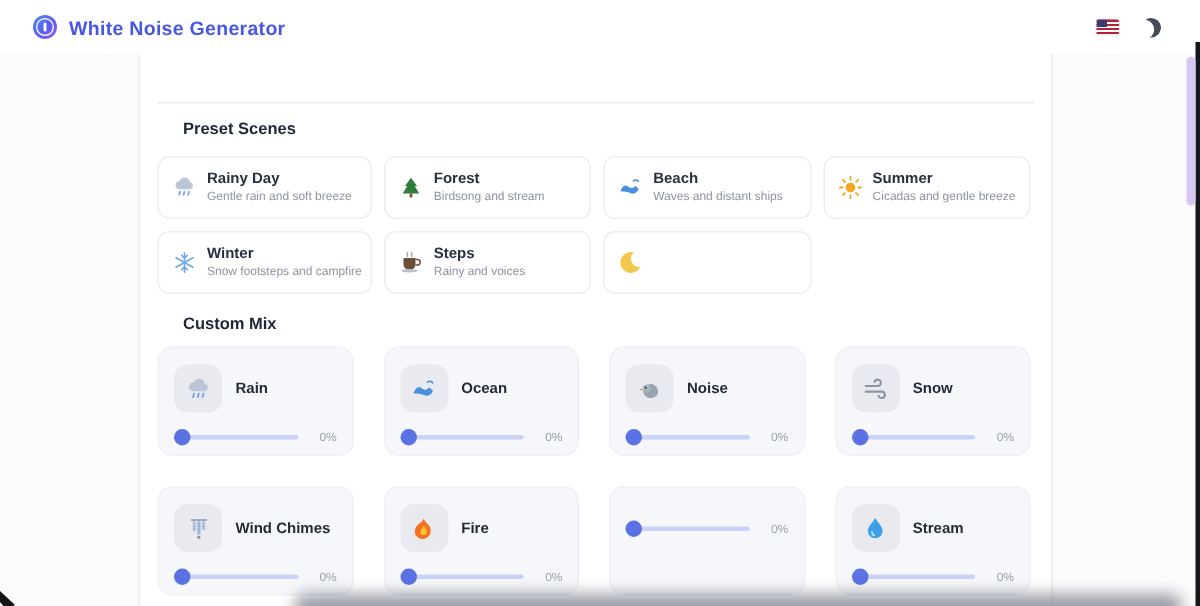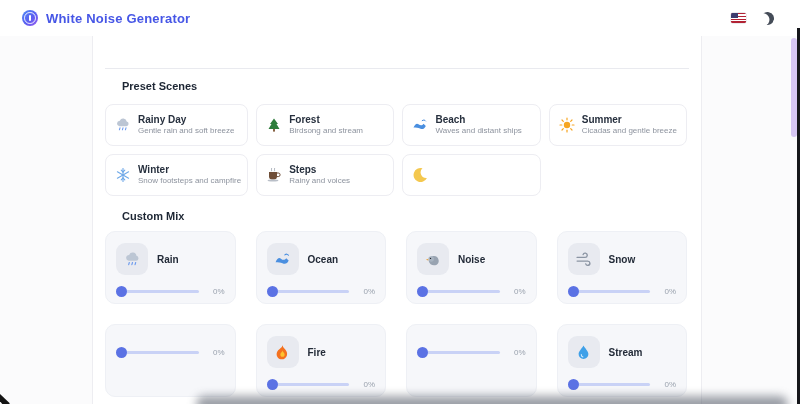--- a/index.html
+++ b/index.html
@@ -276,20 +276,34 @@
         </div>
         <div class="slider-row">
           <div class="slider">
             <div class="slider-track"></div>
             <div class="slider-thumb"></div>
           </div>
           <div class="slider-value">0%</div>
         </div>
       </div>
       <div class="mixer-card">
+        <div class="mixer-top">
+          <div class="mixer-tile">
+            <span class="ic">
+              <svg viewBox="0 0 16 16">
+                <line x1="3" y1="2.5" x2="13" y2="2.5" stroke="#8a93a0" stroke-width="1"></line>
+                <rect x="4.2" y="3.2" width="2" height="6.5" rx="1" fill="#aebfdc"></rect>
+                <rect x="7.1" y="3.2" width="2" height="8.6" rx="1" fill="#9db3d8"></rect>
+                <rect x="10" y="3.2" width="2" height="5.6" rx="1" fill="#aebfdc"></rect>
+                <circle cx="8.1" cy="13.4" r="1" fill="#8a93a0"></circle>
+              </svg>
+            </span>
+          </div>
+          <div class="mixer-name">Wind Chimes</div>
+        </div>
         <div class="slider-row">
           <div class="slider">
             <div class="slider-track"></div>
             <div class="slider-thumb"></div>
           </div>
           <div class="slider-value">0%</div>
         </div>
       </div>
       <div class="mixer-card">
         <div class="mixer-top">

